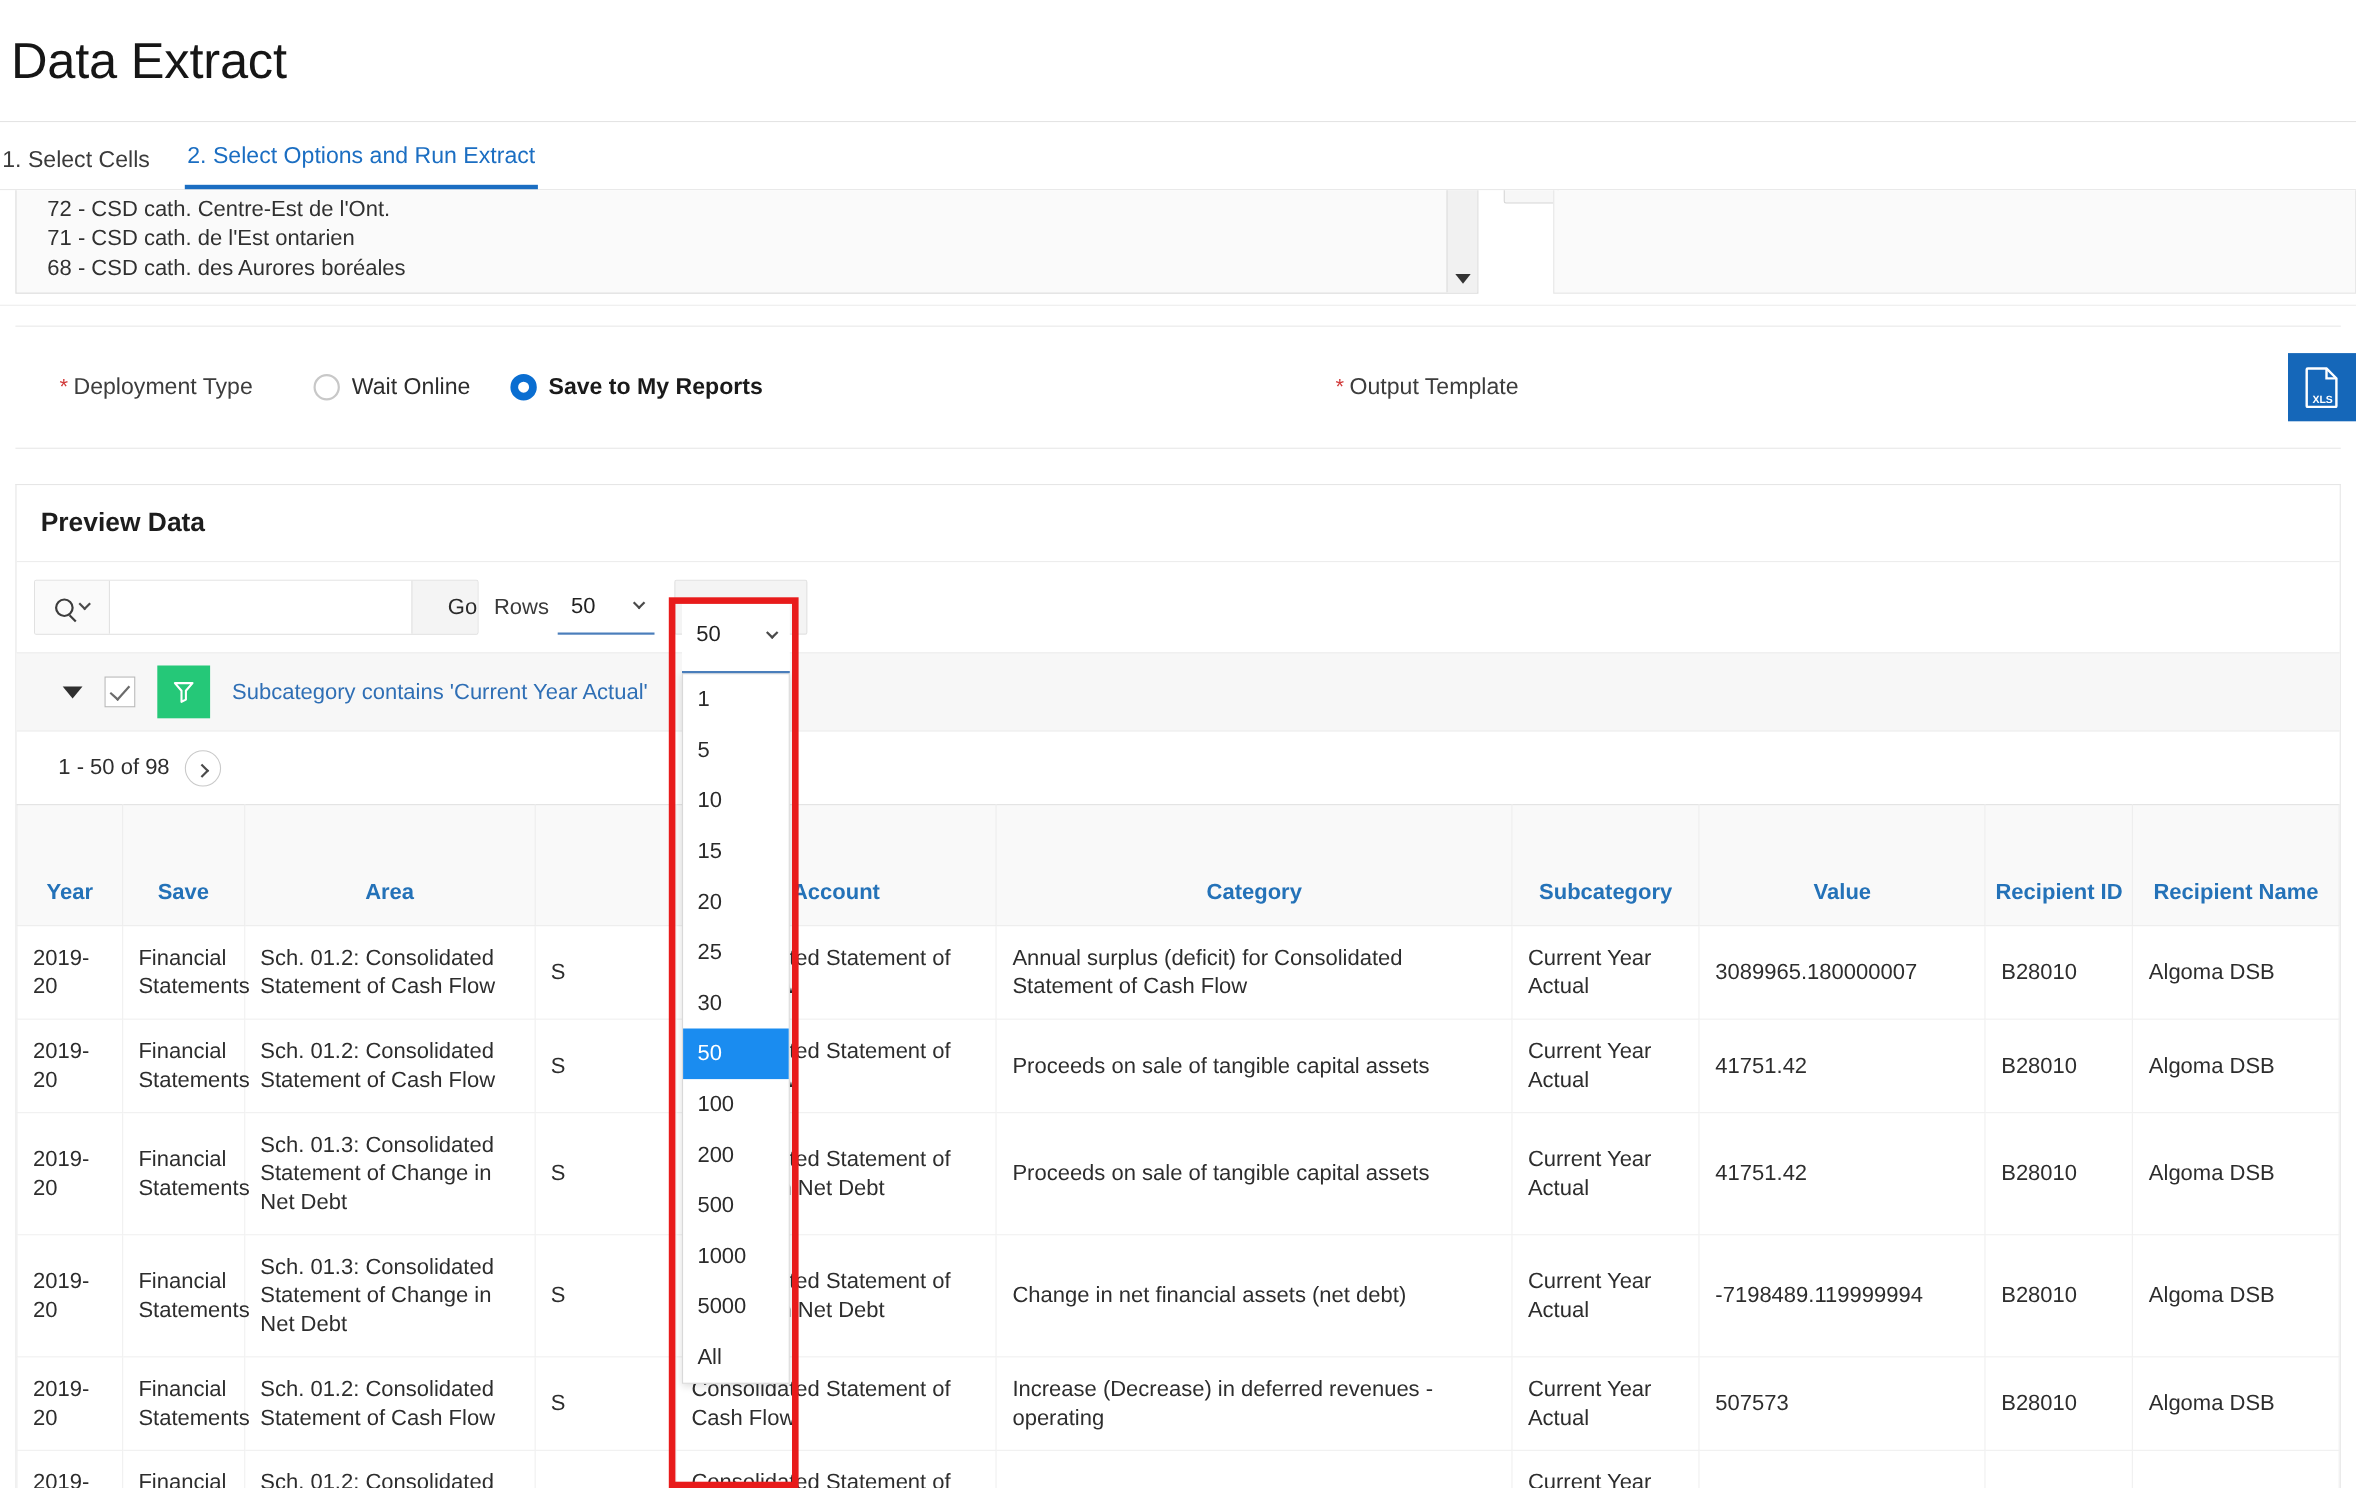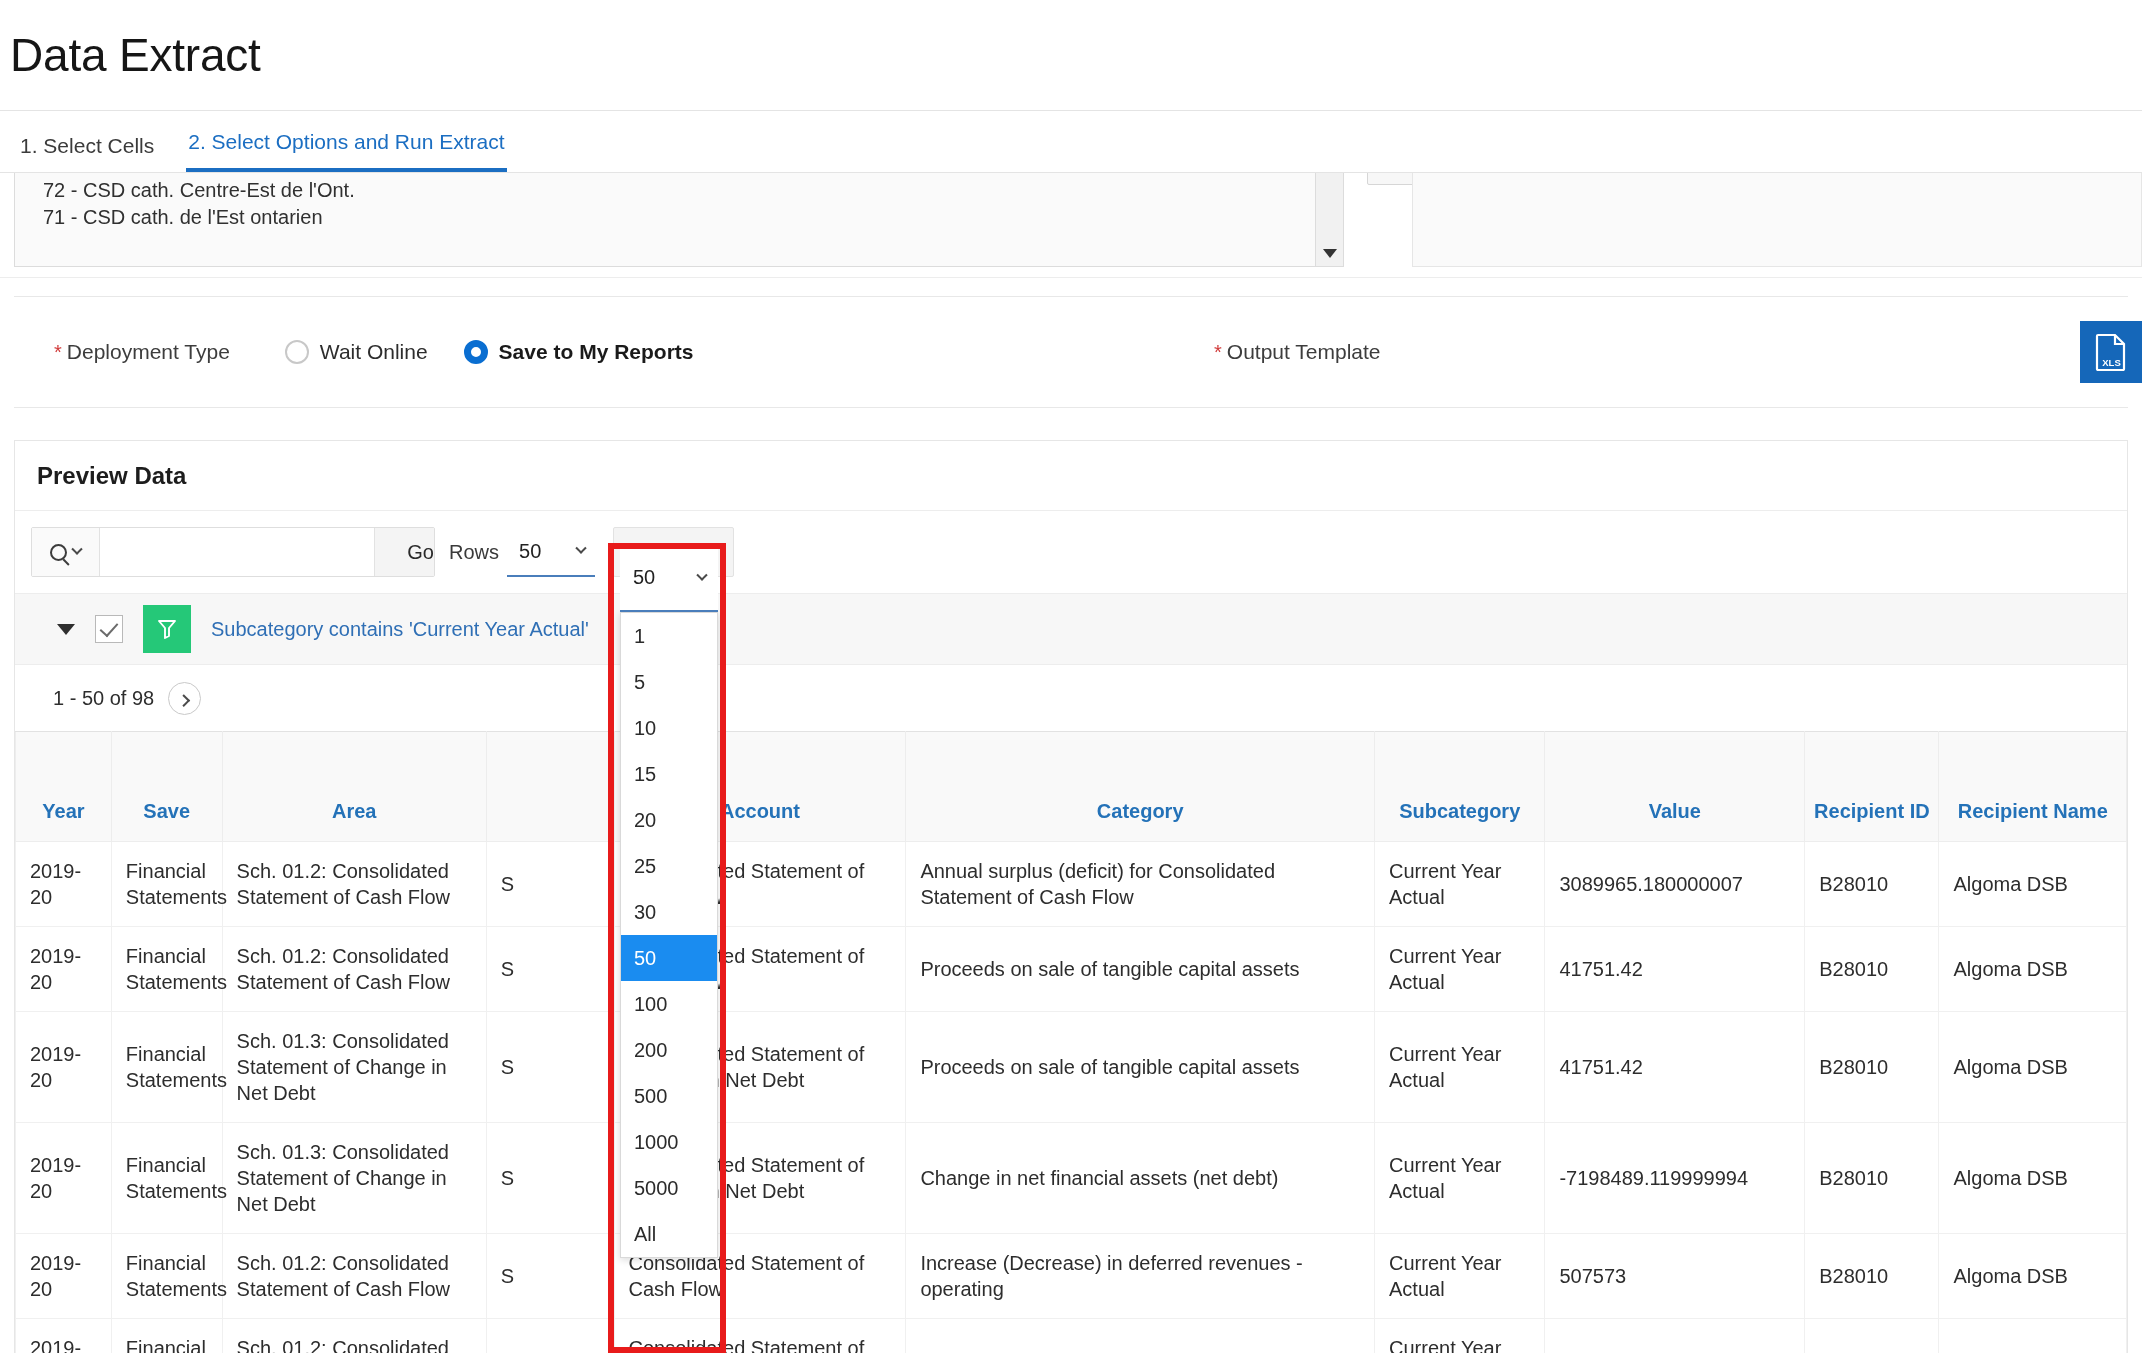--- a/index.html
+++ b/index.html
@@ -26,21 +26,20 @@
     color: #161616;
   }
 
   
   .tabbar {
     height: 63px;
     border-top: 1px solid #e4e4e4;
     border-bottom: 1px solid #e4e4e4;
     display: flex;
     align-items: flex-end;
-    padding-left: 18px;
     gap: 30px;
     background: #fff;
   }
   .tab {
     font-size: 21px;
     color: #3b3b3b;
     padding: 0 2px 14px 2px;
     cursor: pointer;
     white-space: nowrap;
   }
@@ -445,20 +444,21 @@
 <div class="tabbar">
   <div class="tab">1. Select Cells</div>
   <div class="tab active">2. Select Options and Run Extract</div>
 </div>
 
 <div class="shuttle-region">
   <div class="shuttle-list">
     <div class="opt">69 - CSC Providence</div>
     <div class="opt">72 - CSD cath. Centre-Est de l'Ont.</div>
     <div class="opt">71 - CSD cath. de l'Est ontarien</div>
+    <div class="opt">68 - CSD cath. des Aurores boréales</div>
     <div class="shuttle-scroll">
       <div class="arrow-dn"></div>
     </div>
   </div>
   <div class="shuttle-btn"></div>
   <div class="shuttle-right-box"></div>
 </div>
 
 <div class="options-strip">
   <div style="display:flex;align-items:center;margin-left:40px;">

